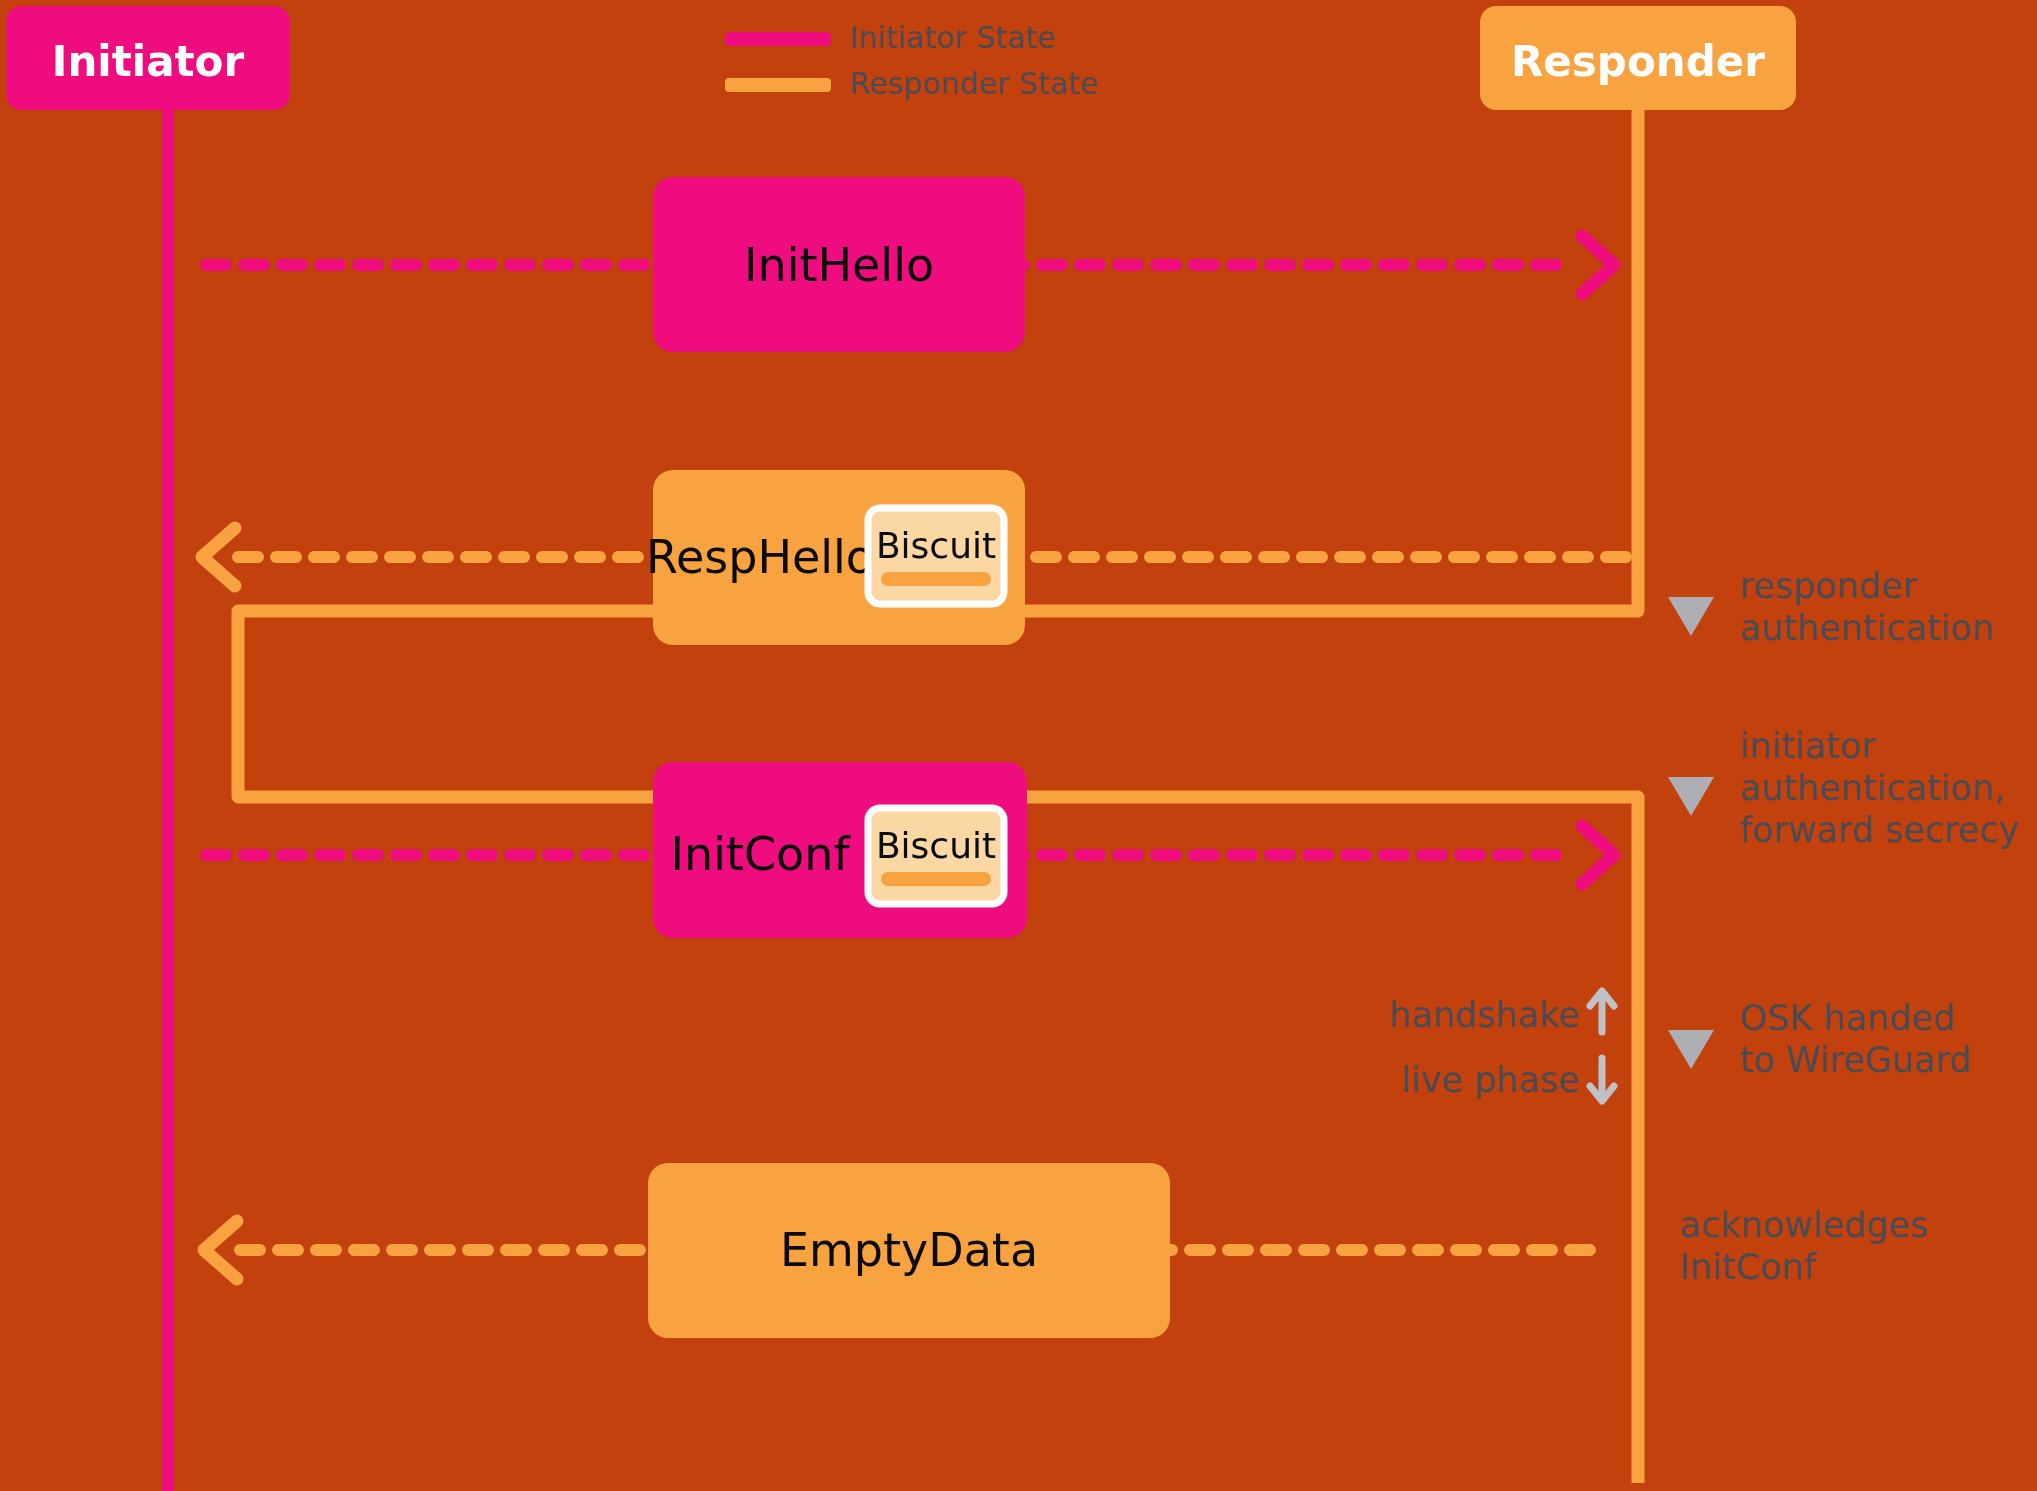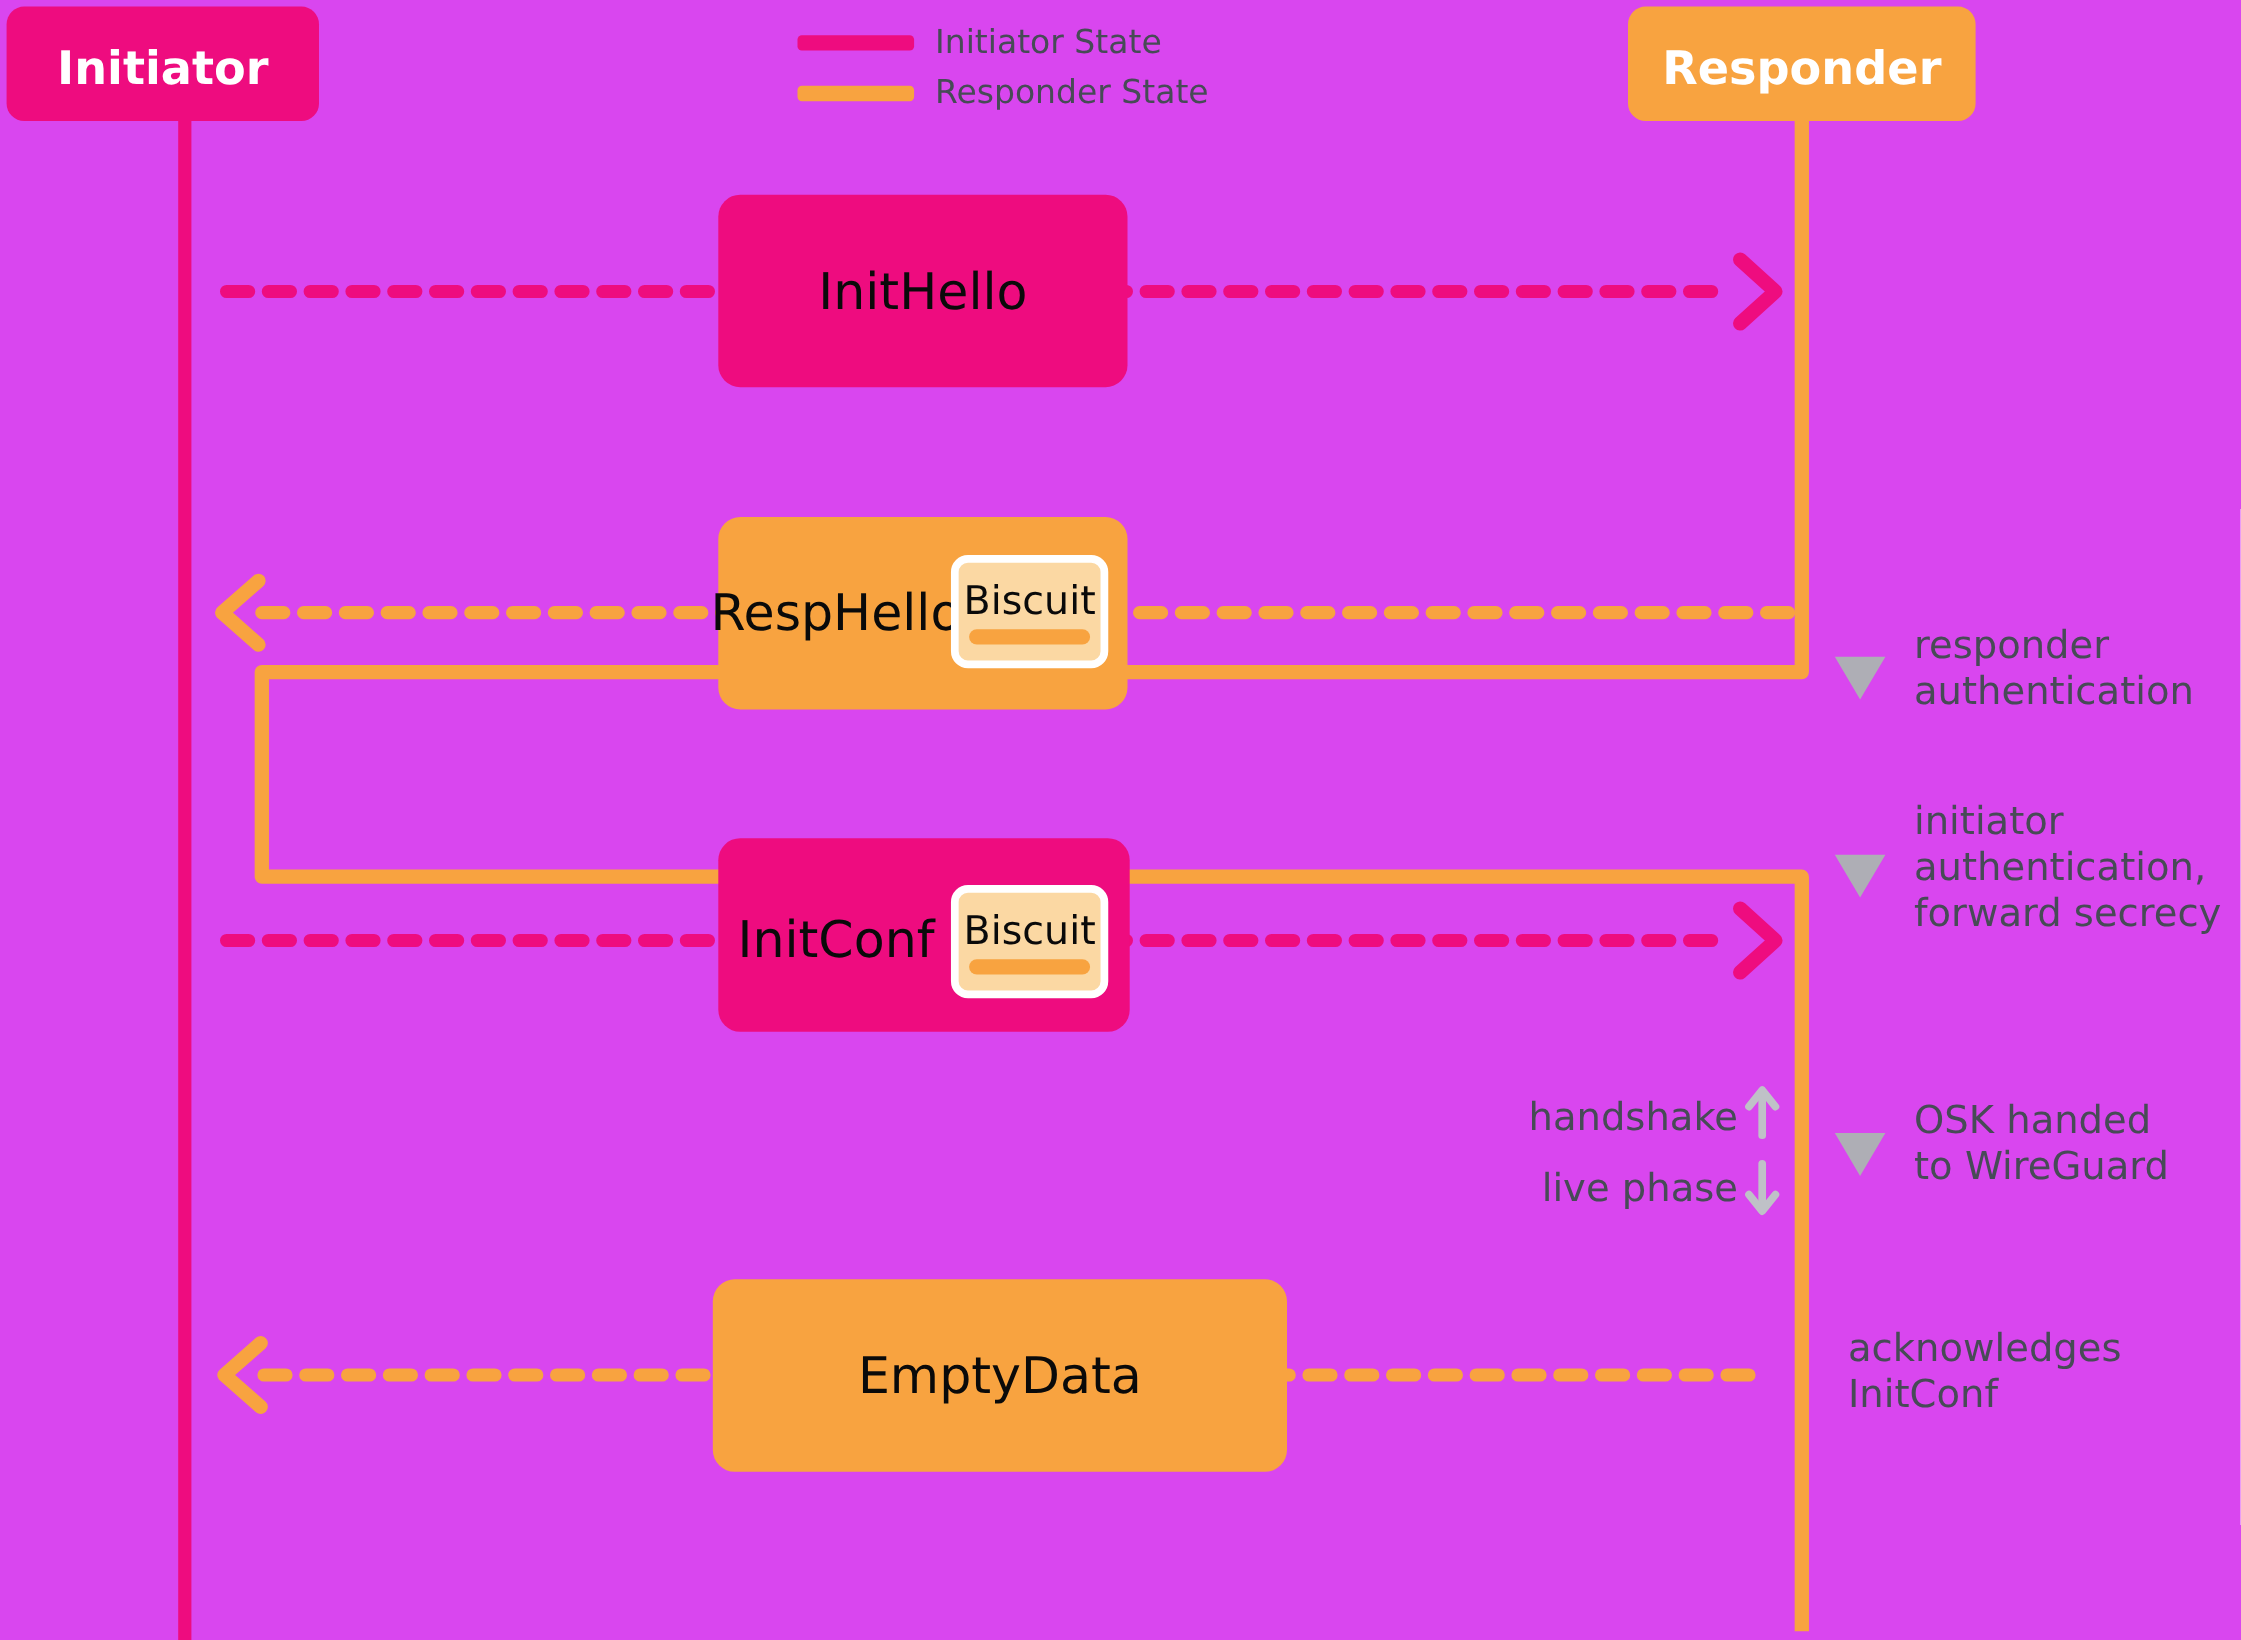--- a/index.html
+++ b/index.html
@@ -1,20 +1,20 @@
 <!DOCTYPE html>
 <html style="--pink: #EE0C7F; --orange: #F8A340; --biscuit-fill: #FBD8A3; --triangle-gray: #AEAEB5; --arrow-gray: #BFC1C7; --text-dark: #474B56; --label-black: #0A0A0A;"><head>
 <meta charset="utf-8">
 <style>
   html,body{margin:0;padding:0;background:#ffffff;}
   .stage{
     position:relative;
     width:2037px;height:1491px;
     font-family:"DejaVu Sans", sans-serif;
-    background:#d946ef;
+    background:#c2410c;
     overflow:hidden;
   }
   svg{display:block;}
 
   
   .lifeline-pink{stroke:var(--pink);stroke-width:12;fill:none;}
   .state-orange{stroke:var(--orange);stroke-width:13;fill:none;stroke-linejoin:round;}
   .dash{stroke-width:12;stroke-dasharray:20 18;stroke-linecap:round;fill:none;}
   .dash.pink{stroke:var(--pink);}
   .dash.orange{stroke:var(--orange);}

